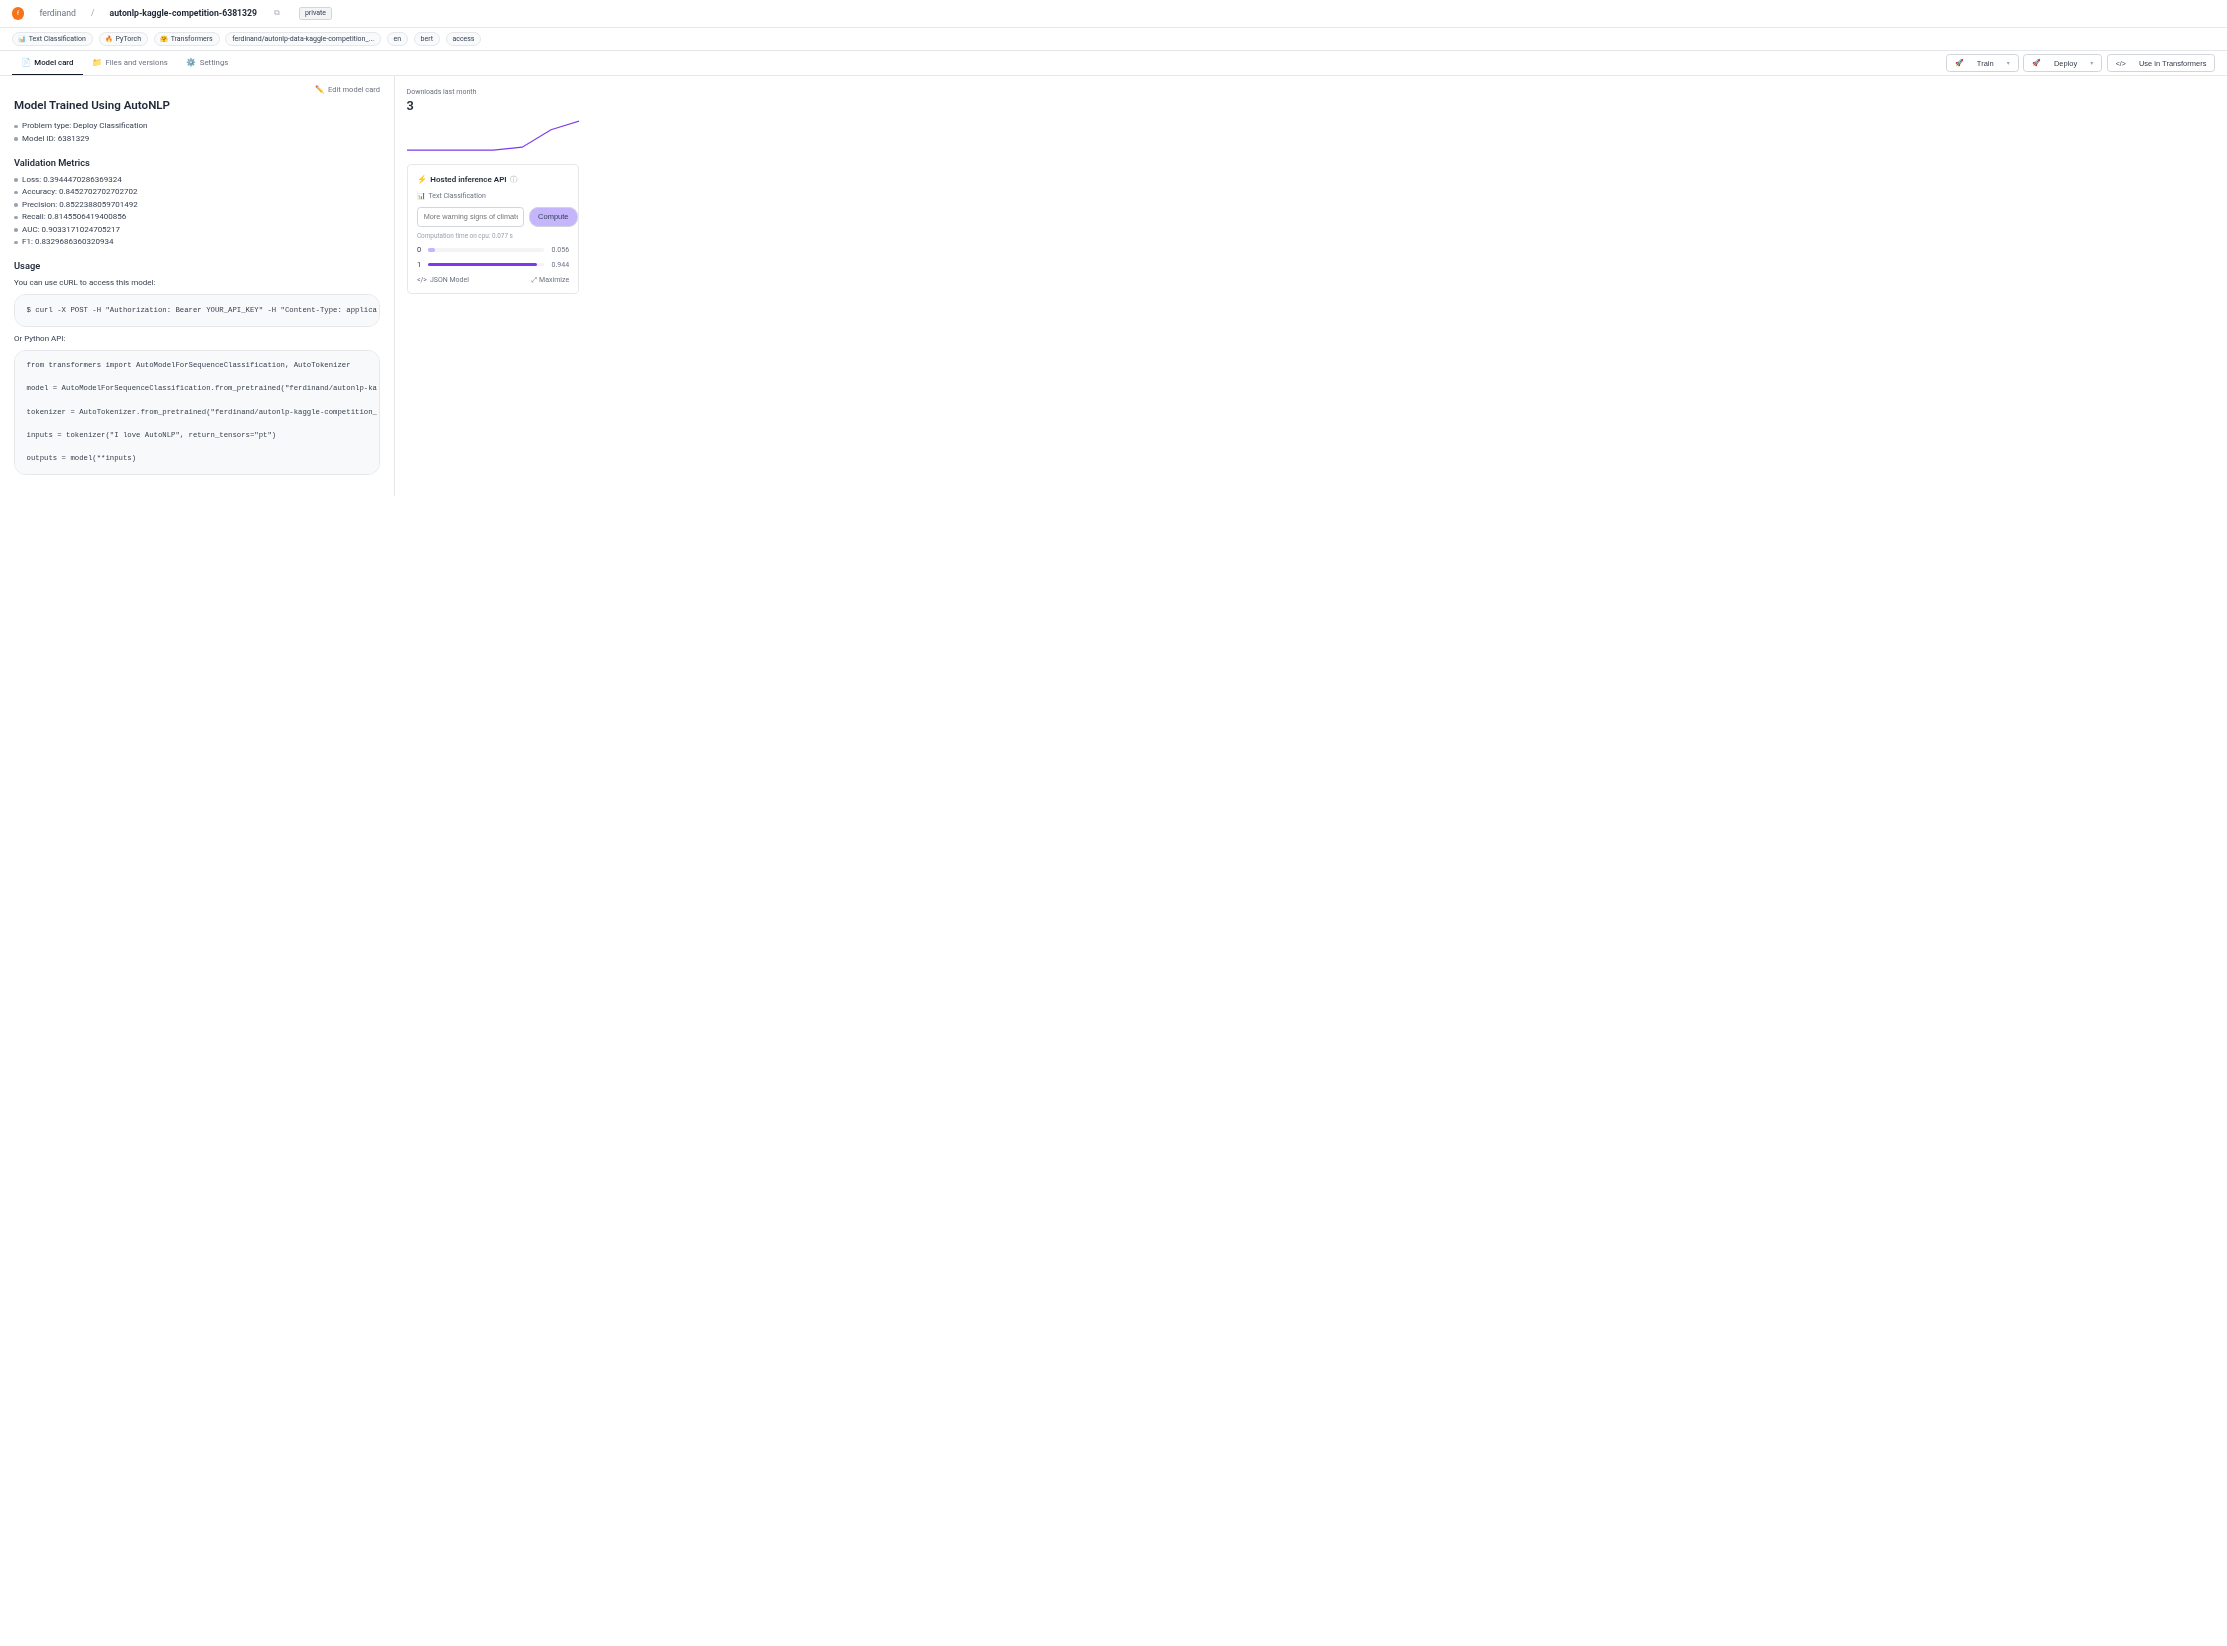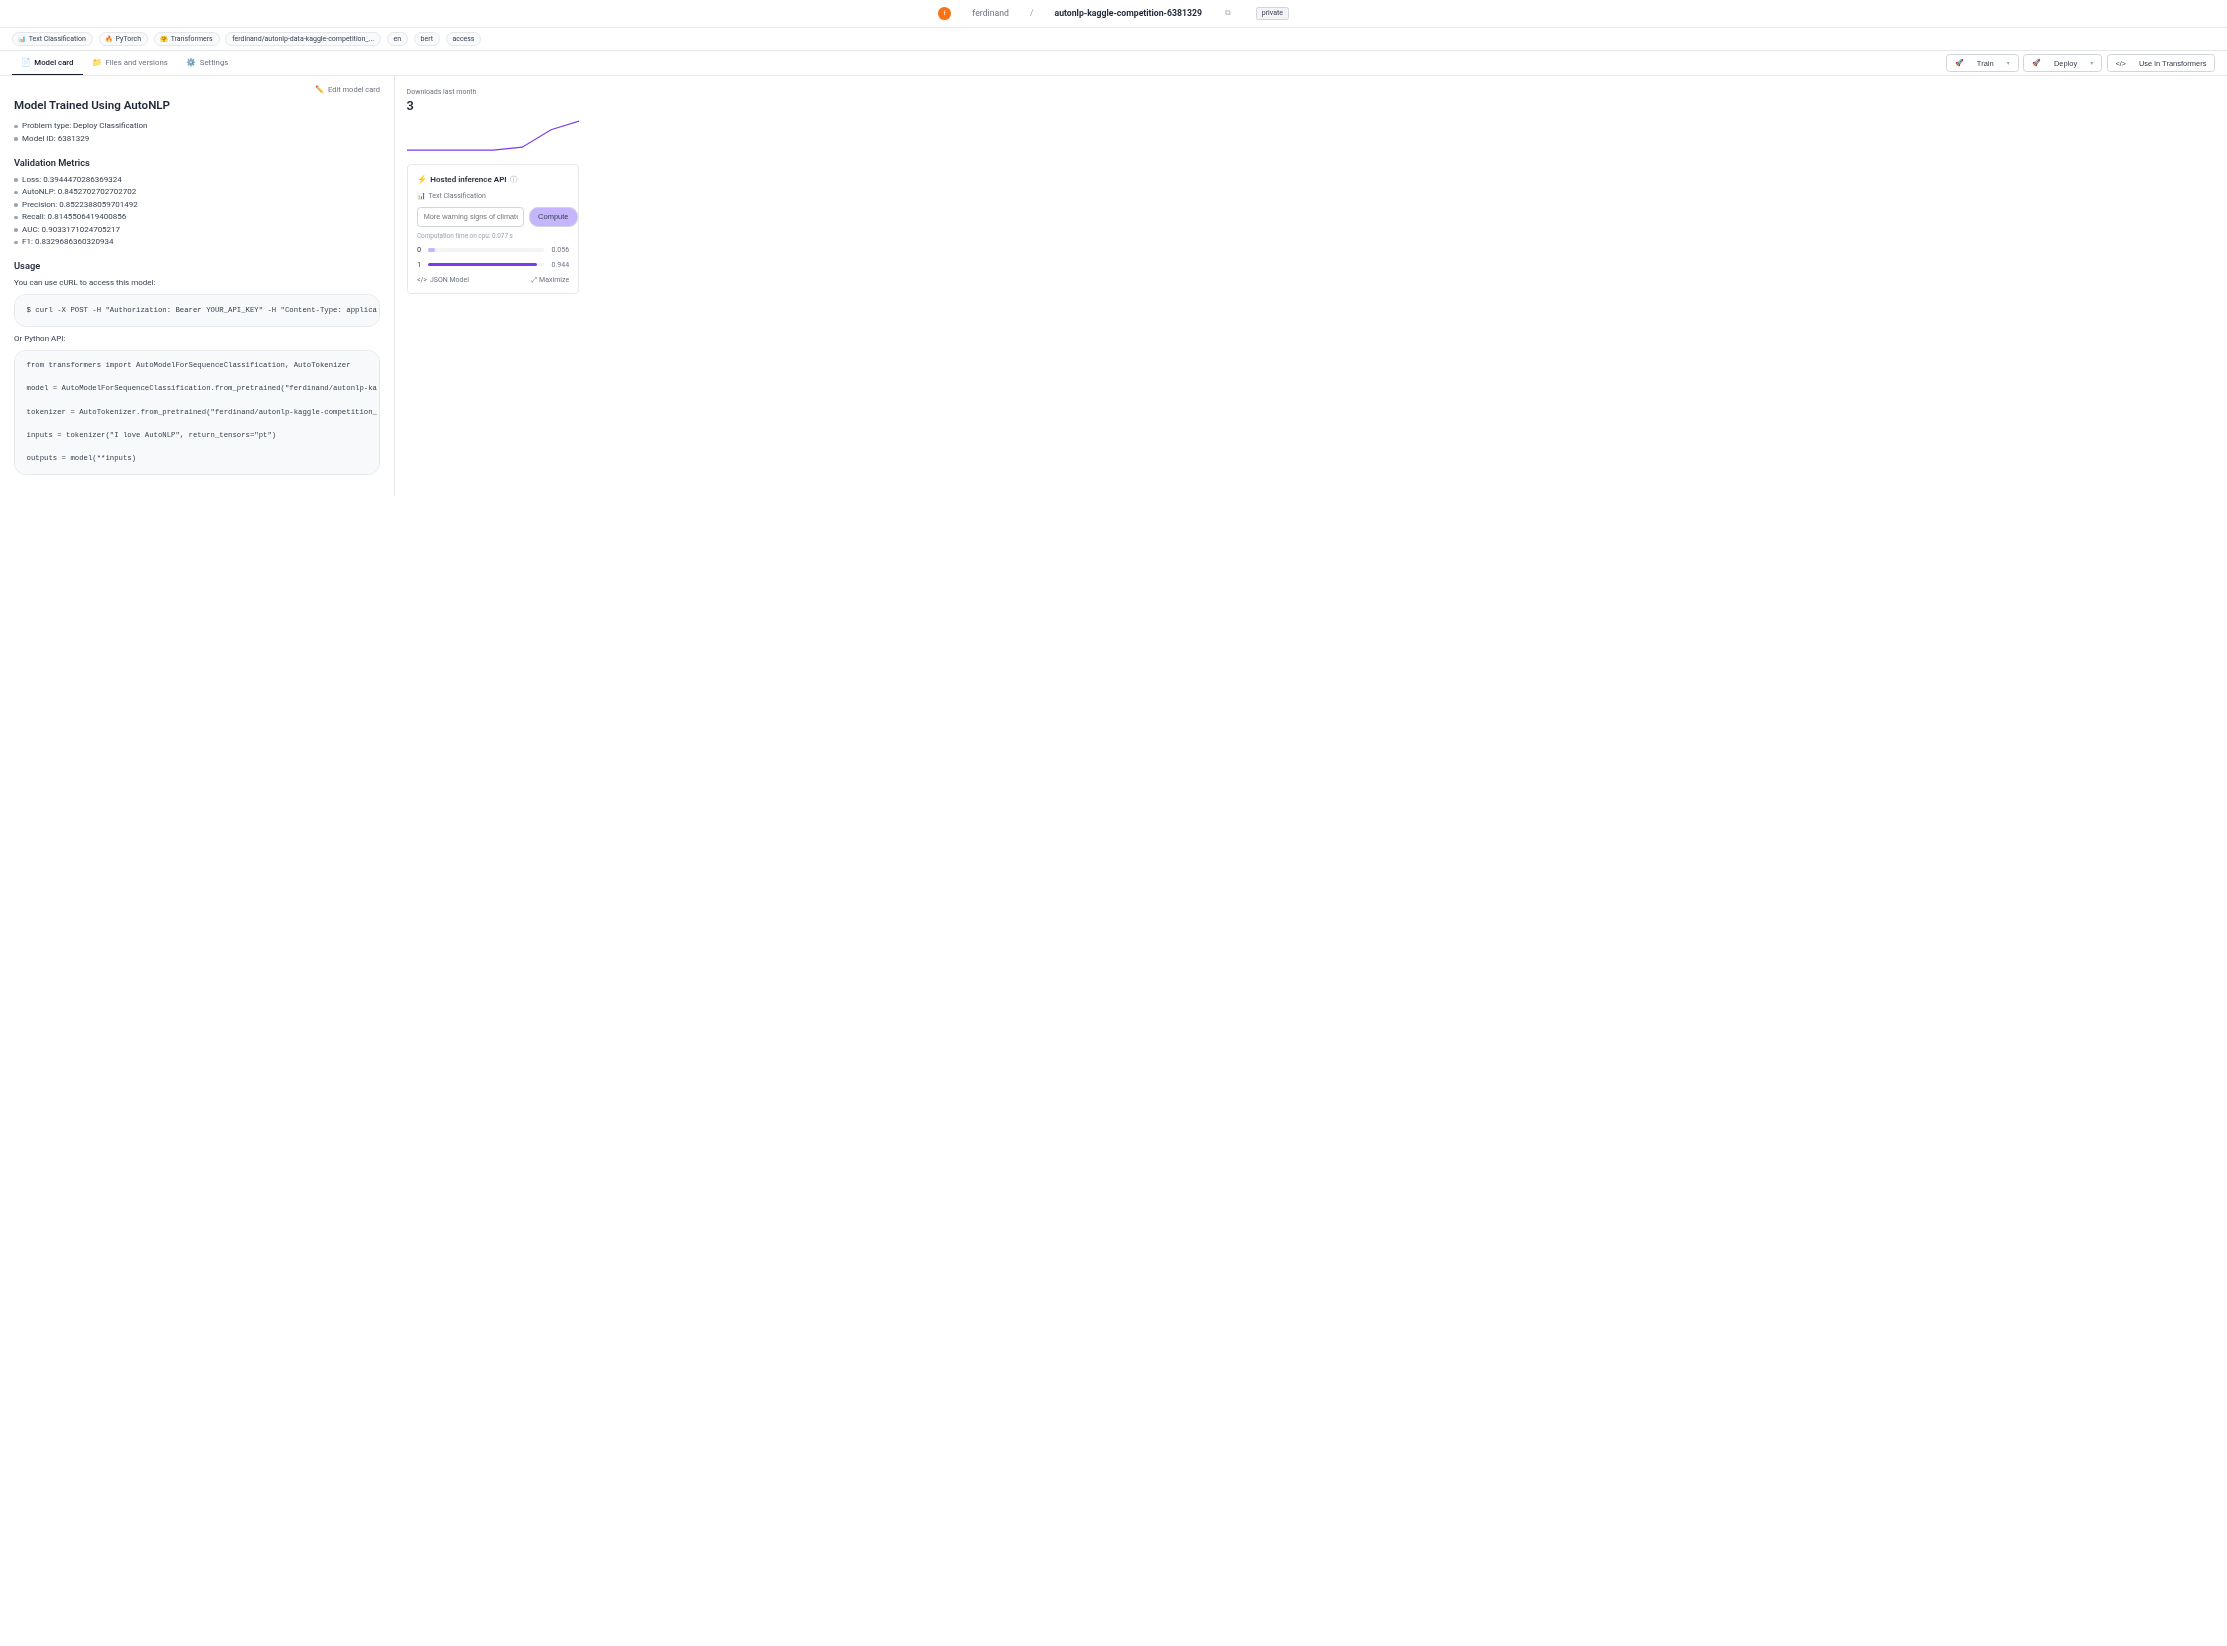--- a/index.html
+++ b/index.html
@@ -1,19 +1,19 @@
 <!DOCTYPE html>
 <html style="font-size:9.3px"><head>
   <meta charset="utf-8">
   <style>
     * { box-sizing: border-box; margin: 0; padding: 0; }
     body { font-family: -apple-system, BlinkMacSystemFont, 'Segoe UI', Roboto, sans-serif; font-size: 8px; color: #1f2937; background: #fff; }
 
     
-    .header { display: flex; align-items: center; padding: 7px 11.6px; border-bottom: 0.6px solid #e5e7eb; gap: 21px; justify-content: center; }
+    .header { display: flex; align-items: center; padding: 7px 11.6px; border-bottom: 0.6px solid #e5e7eb; gap: 15px; }
     .header-avatar { width: 12.8px; height: 12.8px; border-radius: 50%; background: #f97316; display: flex; align-items: center; justify-content: center; font-size: 5.8px; color: white; flex-shrink: 0; }
     .header-org { color: #6b7280; font-size: 8.7px; }
     .header-slash { color: #9ca3af; font-size: 8.7px; }
     .header-repo { font-weight: 700; font-size: 8.7px; }
     .header-copy { color: #9ca3af; cursor: pointer; margin-left: 2.3px; font-size: 7.5px; }
     .header-badge { background: #f3f4f6; border: 0.6px solid #d1d5db; border-radius: 2.3px; padding: 1.2px 4.6px; font-size: 7px; color: #374151; margin-left: 4.6px; }
 
     
     .tags-row { display: flex; align-items: center; padding: 4.6px 11.6px; gap: 5.8px; flex-wrap: wrap; border-bottom: 0.6px solid #e5e7eb; }
     .tag { display: flex; align-items: center; gap: 2.3px; font-size: 7px; color: #374151; background: #f9fafb; border: 0.6px solid #e5e7eb; border-radius: 7px; padding: 1.7px 5.8px; cursor: pointer; }
@@ -186,21 +186,21 @@
 
     <h2 class="subsection">Validation Metrics</h2>
 
     <ul class="bullet-list">
       <li>
         <span class="bullet-dot"></span>
         <span>Loss: 0.3944470286369324</span>
       </li>
       <li>
         <span class="bullet-dot"></span>
-        <span>AutoNLP: 0.8452702702702702</span>
+        <span>Accuracy: 0.8452702702702702</span>
       </li>
       <li>
         <span class="bullet-dot"></span>
         <span>Precision: 0.8522388059701492</span>
       </li>
       <li>
         <span class="bullet-dot"></span>
         <span>Recall: 0.8145506419400856</span>
       </li>
       <li>

